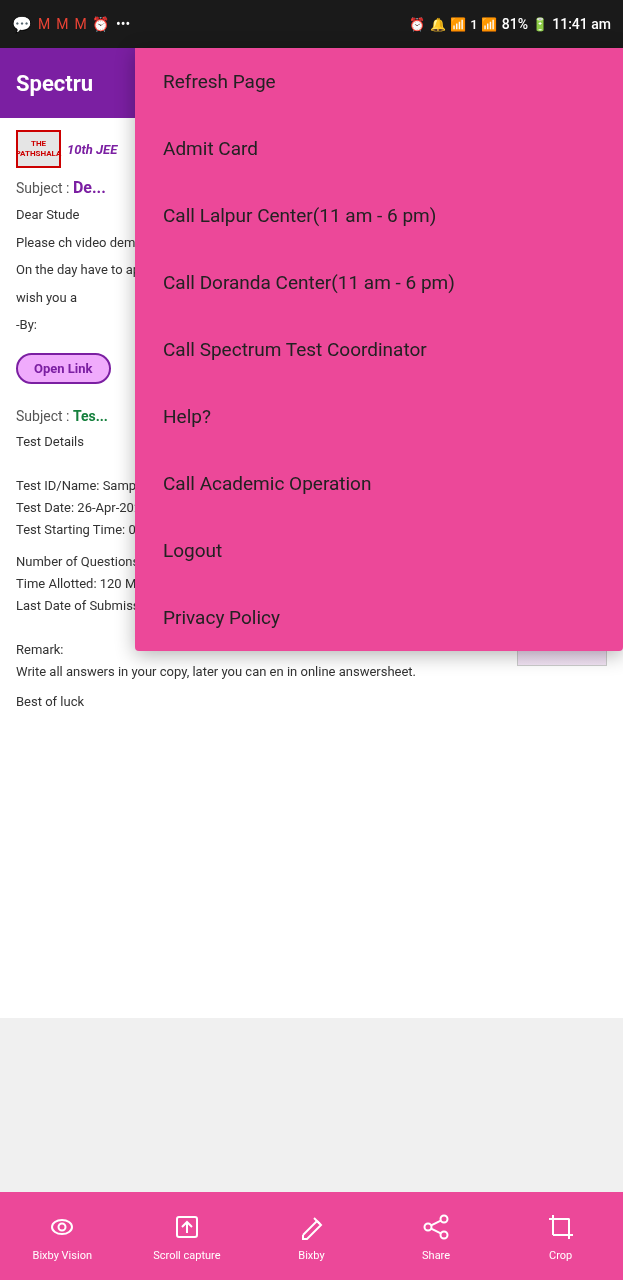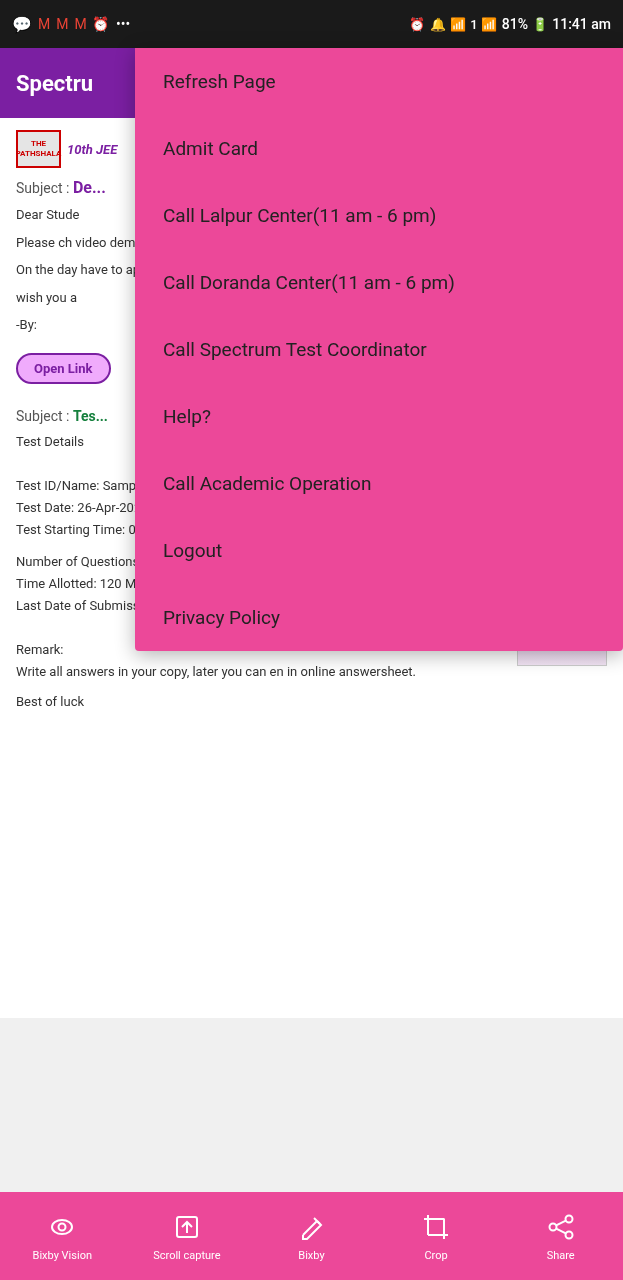--- a/index.html
+++ b/index.html
@@ -377,35 +377,35 @@
         <polyline points="22,10 26,14 12,28 8,28 8,24" stroke="white" stroke-width="2" fill="none"></polyline>
         <line x1="19" y1="7" x2="25" y2="13" stroke="white" stroke-width="2"></line>
       </svg>
     </div>
     <span>Bixby</span>
   </div>
 
   <div class="toolbar-item">
     <div class="toolbar-icon">
       <svg width="32" height="32" viewBox="0 0 32 32">
+        <circle cx="24" cy="8" r="3.5" stroke="white" stroke-width="2" fill="none"></circle>
+        <circle cx="8" cy="16" r="3.5" stroke="white" stroke-width="2" fill="none"></circle>
+        <circle cx="24" cy="24" r="3.5" stroke="white" stroke-width="2" fill="none"></circle>
+        <line x1="11.2" y1="14.4" x2="20.8" y2="9.6" stroke="white" stroke-width="2"></line>
+        <line x1="11.2" y1="17.6" x2="20.8" y2="22.4" stroke="white" stroke-width="2"></line>
+      </svg>
+    </div>
+    <span>Share</span>
+  </div>
+
+  <div class="toolbar-item">
+    <div class="toolbar-icon">
+      <svg width="32" height="32" viewBox="0 0 32 32">
         <line x1="8" y1="4" x2="8" y2="24" stroke="white" stroke-width="2"></line>
         <line x1="8" y1="24" x2="28" y2="24" stroke="white" stroke-width="2"></line>
         <line x1="24" y1="8" x2="24" y2="28" stroke="white" stroke-width="2"></line>
         <line x1="4" y1="8" x2="24" y2="8" stroke="white" stroke-width="2"></line>
         <rect x="8" y="8" width="16" height="16" stroke="white" stroke-width="1.5" fill="none" stroke-dasharray="3,2"></rect>
       </svg>
     </div>
     <span>Crop</span>
   </div>
-
-  <div class="toolbar-item">
-    <div class="toolbar-icon">
-      <svg width="32" height="32" viewBox="0 0 32 32">
-        <circle cx="24" cy="8" r="3.5" stroke="white" stroke-width="2" fill="none"></circle>
-        <circle cx="8" cy="16" r="3.5" stroke="white" stroke-width="2" fill="none"></circle>
-        <circle cx="24" cy="24" r="3.5" stroke="white" stroke-width="2" fill="none"></circle>
-        <line x1="11.2" y1="14.4" x2="20.8" y2="9.6" stroke="white" stroke-width="2"></line>
-        <line x1="11.2" y1="17.6" x2="20.8" y2="22.4" stroke="white" stroke-width="2"></line>
-      </svg>
-    </div>
-    <span>Share</span>
-  </div>
 </div>
 
 </body></html>

